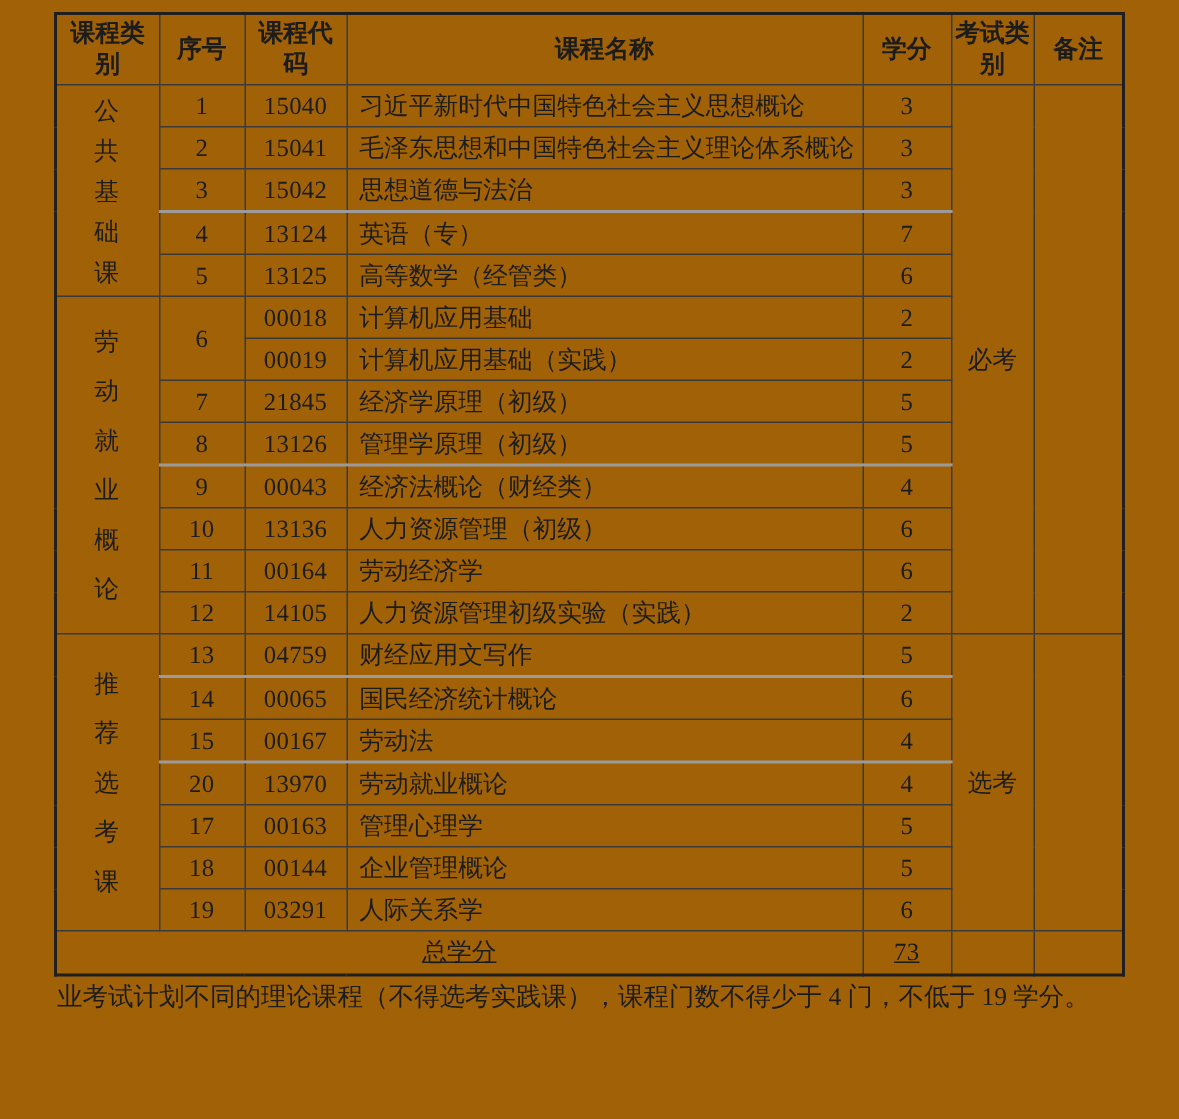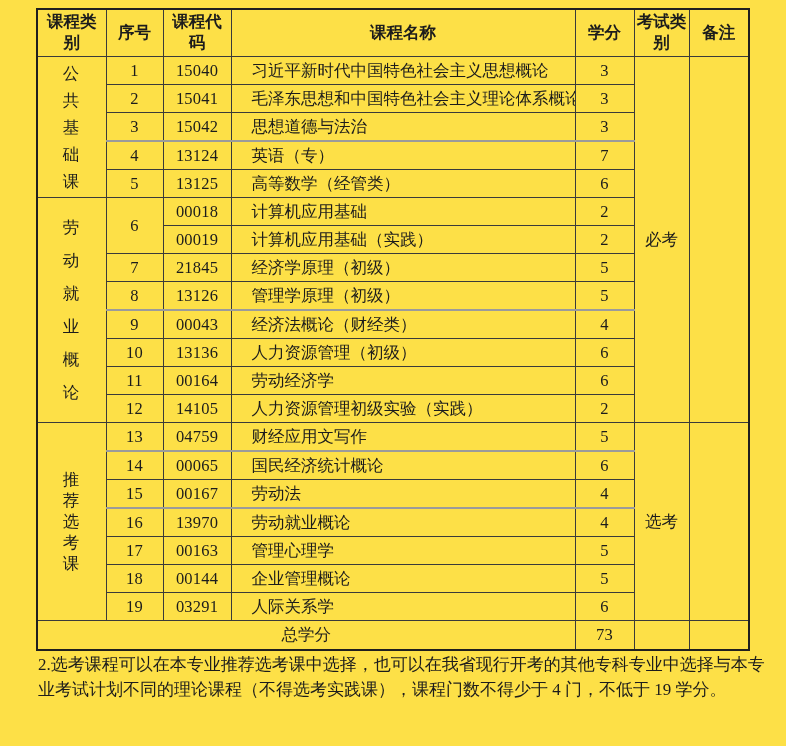--- a/index.html
+++ b/index.html
@@ -2,56 +2,56 @@
 <html><head>
 <meta charset="utf-8">
 <style>
   html,body { margin:0; padding:0; }
   body {
     width:786px; height:746px; background:#ffffff;
     font-family:"Liberation Serif","DejaVu Serif",serif;
     color:#1c1c1c;
     overflow:hidden;
   }
-  .page { position:relative; width:786px; height:746px; background:#fde047; }
+  .page { position:relative; width:786px; height:746px; background:#a16207; }
 
   table.course-table {
     position:absolute; left:36px; top:8px; width:712px;
     border-collapse:collapse; table-layout:fixed;
     border:2px solid #1f1f1f;
     font-size:16.5px;
   }
   th, td {
     border:1px solid #3a3a3a;
     text-align:center; vertical-align:middle;
     padding:0;
     font-weight:normal;
     overflow:hidden;
   }
   thead th {
     height:46px; font-weight:bold; line-height:1.25;
     padding:0 2px;
   }
   tbody td { height:27px; }
-  td.name { text-align:left; padding-left:20px; white-space:nowrap; }
+  td.name { text-align:left; padding-left:8px; white-space:nowrap; }
   td.num  { letter-spacing:0.2px; }
   td.exam { }
   td.blank{ }
   td.total{ }
-  tr.total-row td { height:28px; }
+  tr.total-row td { height:28px;text-decoration:underline; }
 
   
   td.cat { vertical-align:middle; }
   .vstack {
     display:inline-block; width:1.08em; word-break:break-all;
     text-align:left;
   }
   td.cat-a .vstack { line-height:27px; }
   td.cat-b .vstack { line-height:33px; }
-  td.cat-c .vstack { line-height:21px; }
+  td.cat-c .vstack { line-height:33px; }
 
   
   tr.pg td { border-top:2px solid #9b9b9b; }
 
   .notes {
     position:absolute; left:38px; top:652px; width:734px;
     font-size:17px; line-height:25px; text-align:left;
   }
   .note-line { white-space:nowrap; }
 </style>
@@ -178,21 +178,21 @@
           <td class="name">国民经济统计概论</td>
           <td class="num">6</td>
         </tr>
         <tr>
           <td class="num">15</td>
           <td class="num">00167</td>
           <td class="name">劳动法</td>
           <td class="num">4</td>
         </tr>
         <tr class="pg">
-          <td class="num">16</td>
+          <td class="num">20</td>
           <td class="num">13970</td>
           <td class="name">劳动就业概论</td>
           <td class="num">4</td>
         </tr>
         <tr>
           <td class="num">17</td>
           <td class="num">00163</td>
           <td class="name">管理心理学</td>
           <td class="num">5</td>
         </tr>
@@ -211,17 +211,16 @@
         <tr class="total-row">
           <td colspan="4" class="total">总学分</td>
           <td class="num">73</td>
           <td class="blank"></td>
           <td class="blank"></td>
         </tr>
       </tbody>
   </table>
 
   <div class="notes">
-    <div class="note-line">2.选考课程可以在本专业推荐选考课中选择，也可以在我省现行开考的其他专科专业中选择与本专</div>
     <div class="note-line">业考试计划不同的理论课程（不得选考实践课），课程门数不得少于 4 门，不低于 19 学分。</div>
   </div>
 
 </div>
 
 </body></html>

